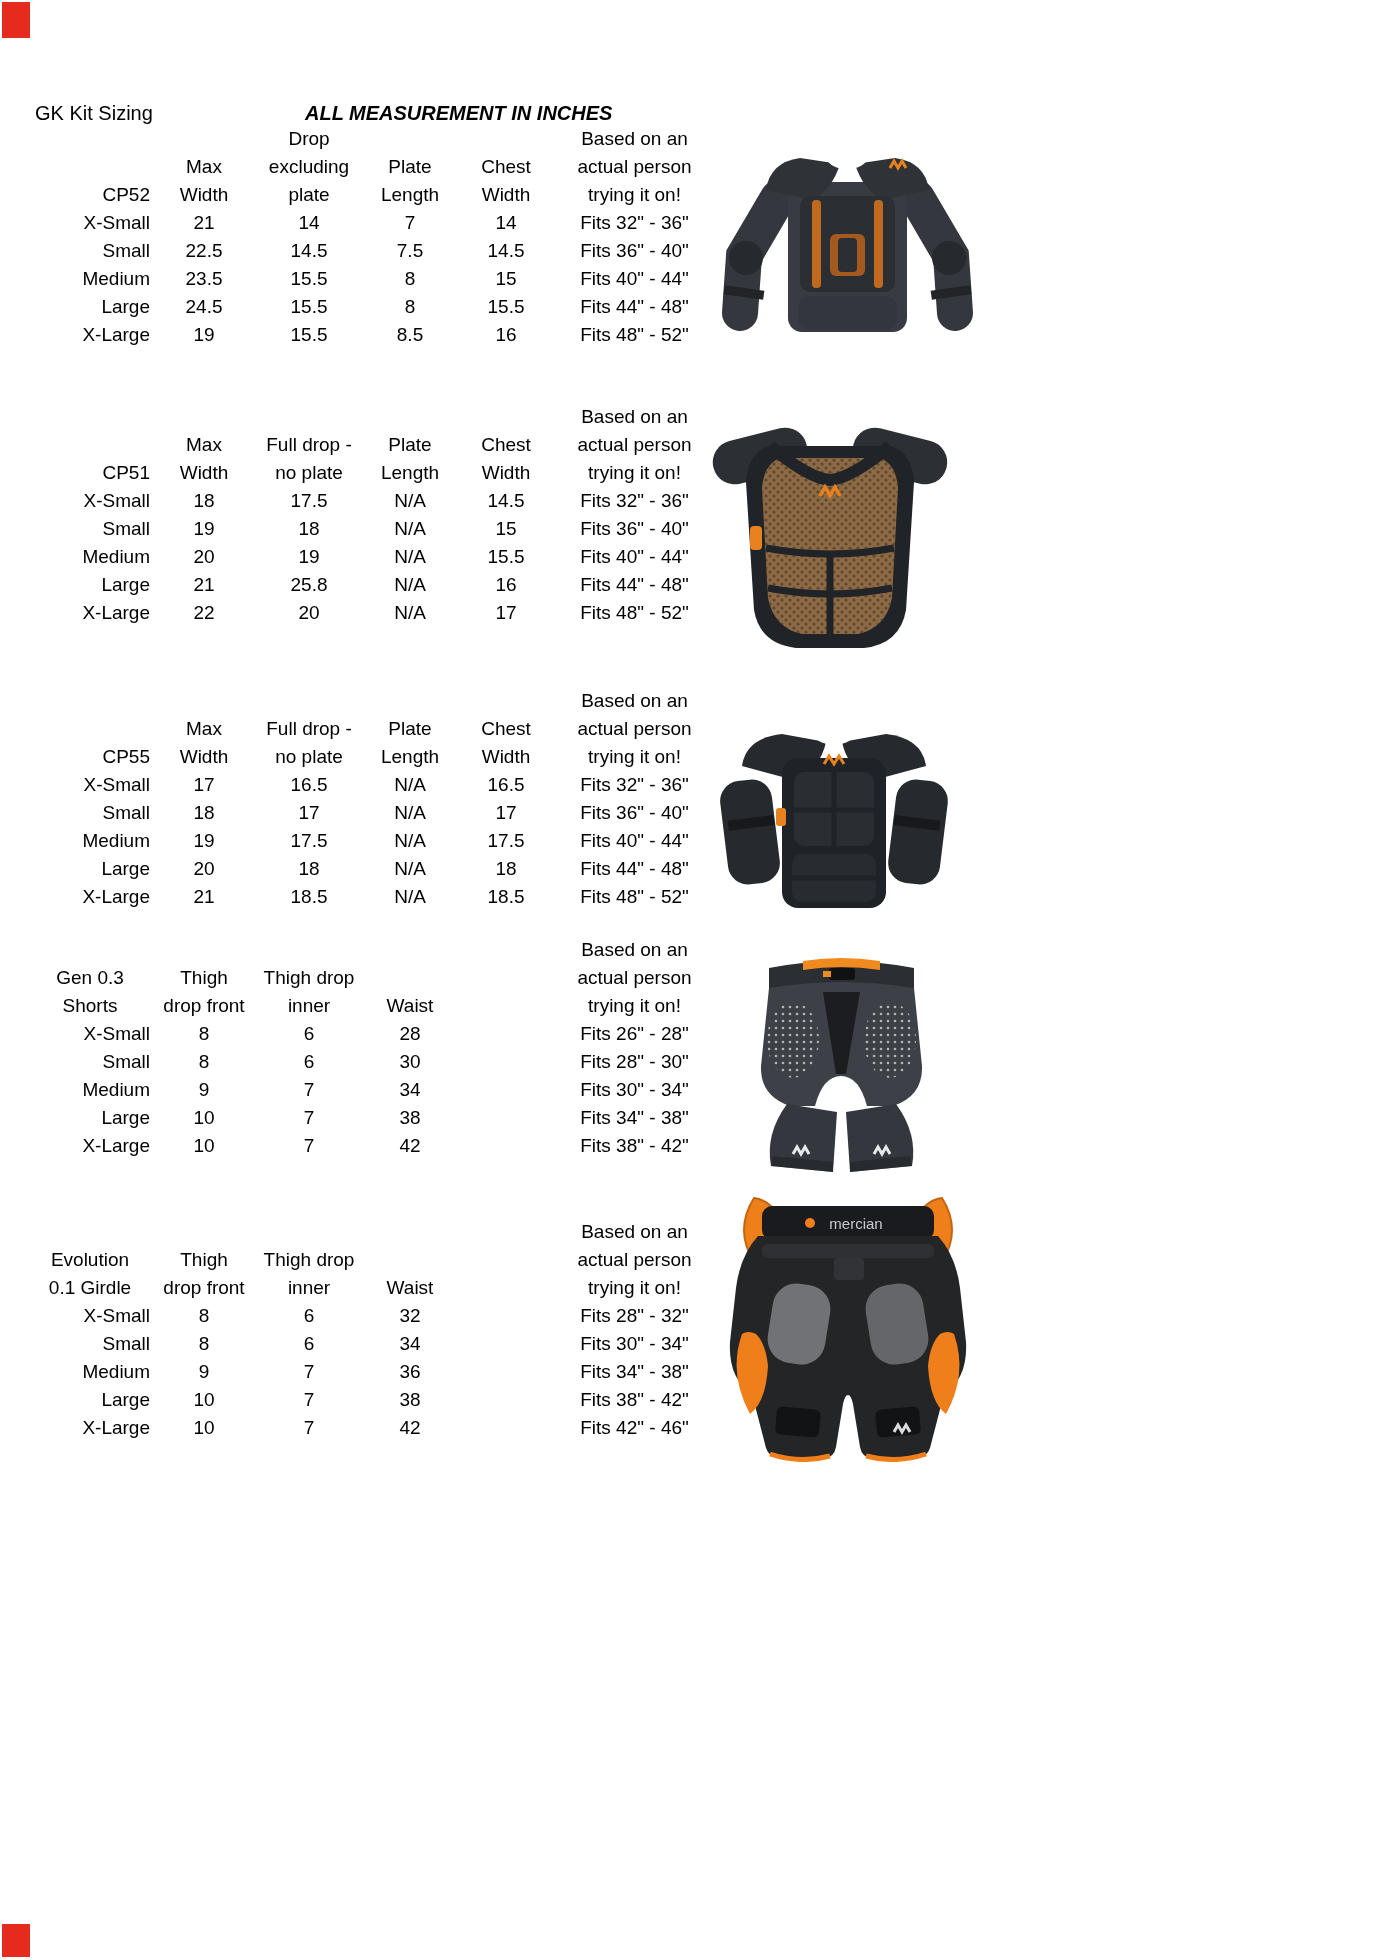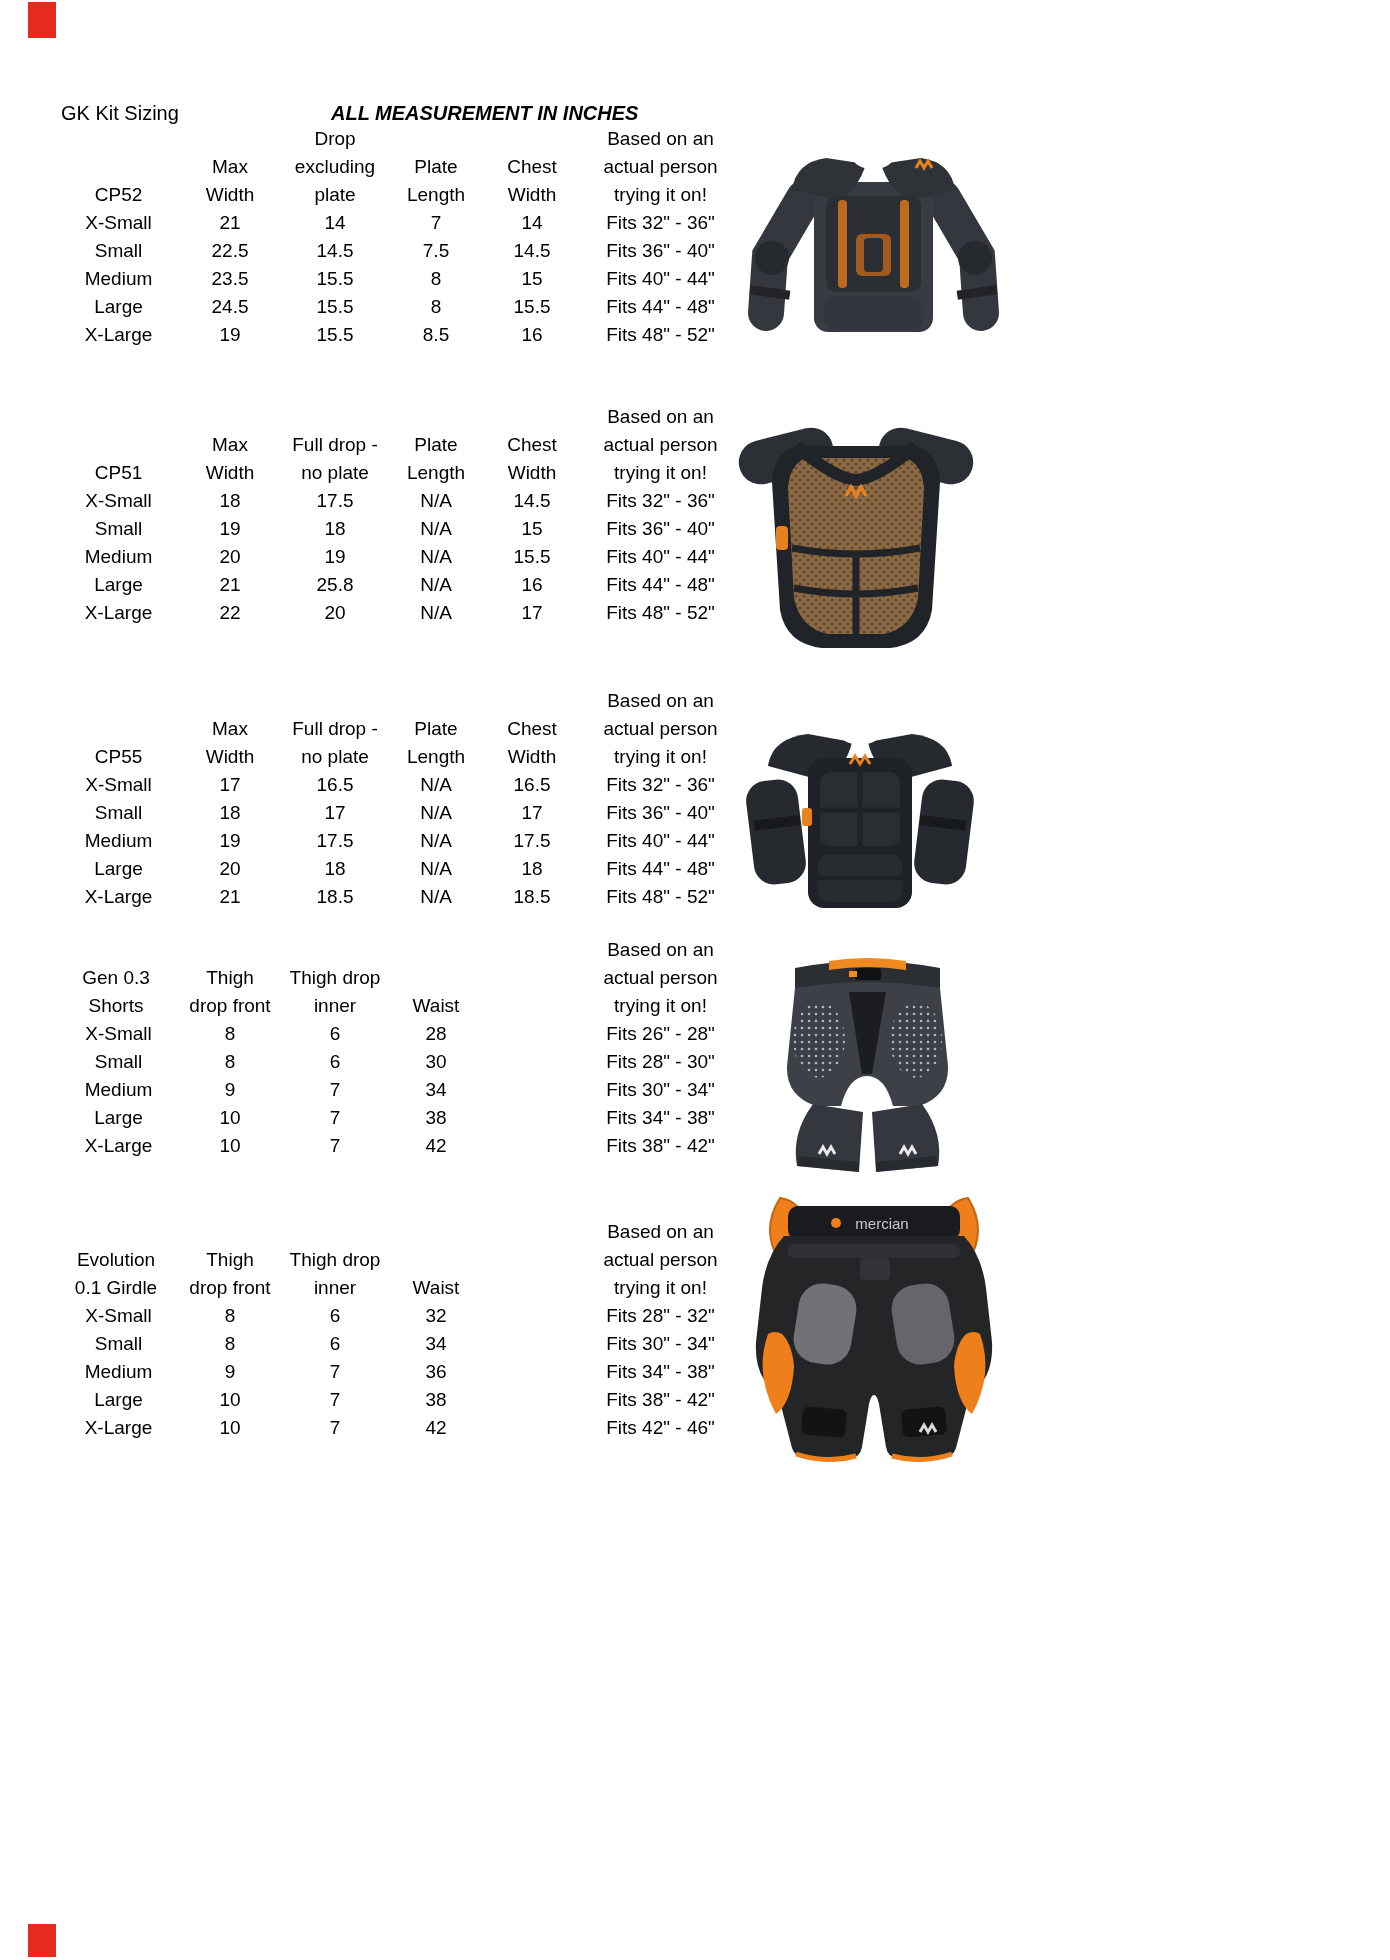--- a/index.html
+++ b/index.html
@@ -1,27 +1,27 @@
 <!DOCTYPE html>
 <html><head>
 <meta charset="utf-8">
 <style>
   html,body{margin:0;padding:0;background:#fff;}
   .page{position:relative;width:1132px;height:1960px;background:#ffffff;
-        font-family:"Liberation Sans",sans-serif;color:#000;overflow:hidden;margin-left:26px;}
+        font-family:"Liberation Sans",sans-serif;color:#000;overflow:hidden;}
   .corner{position:absolute;left:2px;width:28px;background:#e52b1d;}
   .corner.top{top:2px;height:36px;}
   .corner.bot{bottom:3px;height:33px;}
   .doc-title{position:absolute;left:35px;top:99px;height:28px;line-height:28px;font-size:20px;}
   .banner{position:absolute;left:305px;top:99px;width:360px;height:28px;line-height:28px;
           font-size:20px;font-weight:700;font-style:italic;text-align:left;}
   .tbl{position:absolute;left:30px;width:692px;}
   .r{display:grid;grid-template-columns:120px 108px 102px 100px 92px 165px;height:28px;}
   .r span{font-size:19px;line-height:28px;text-align:center;white-space:nowrap;}
-  .r span.s{text-align:center;padding-left:5px;}
+  .r span.s{text-align:right;padding-left:5px;}
   .r span.ct{text-align:center;padding-left:0;}
   .img{position:absolute;}
   .img svg{display:block;width:100%;height:100%;}
 </style>
 </head>
 <body>
 
 <div class="page">
 
   <div class="corner top"></div>

